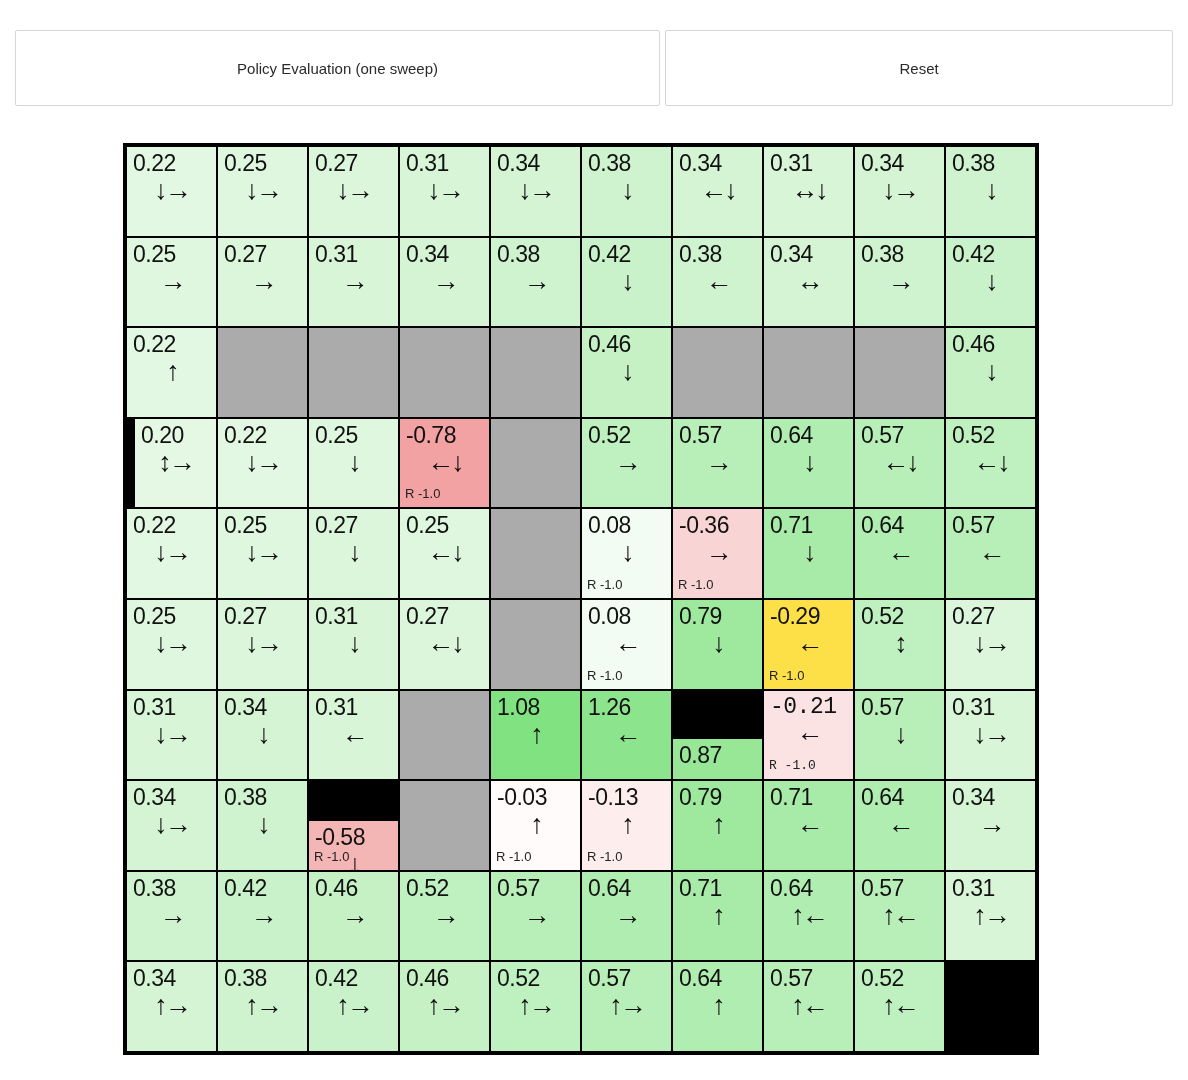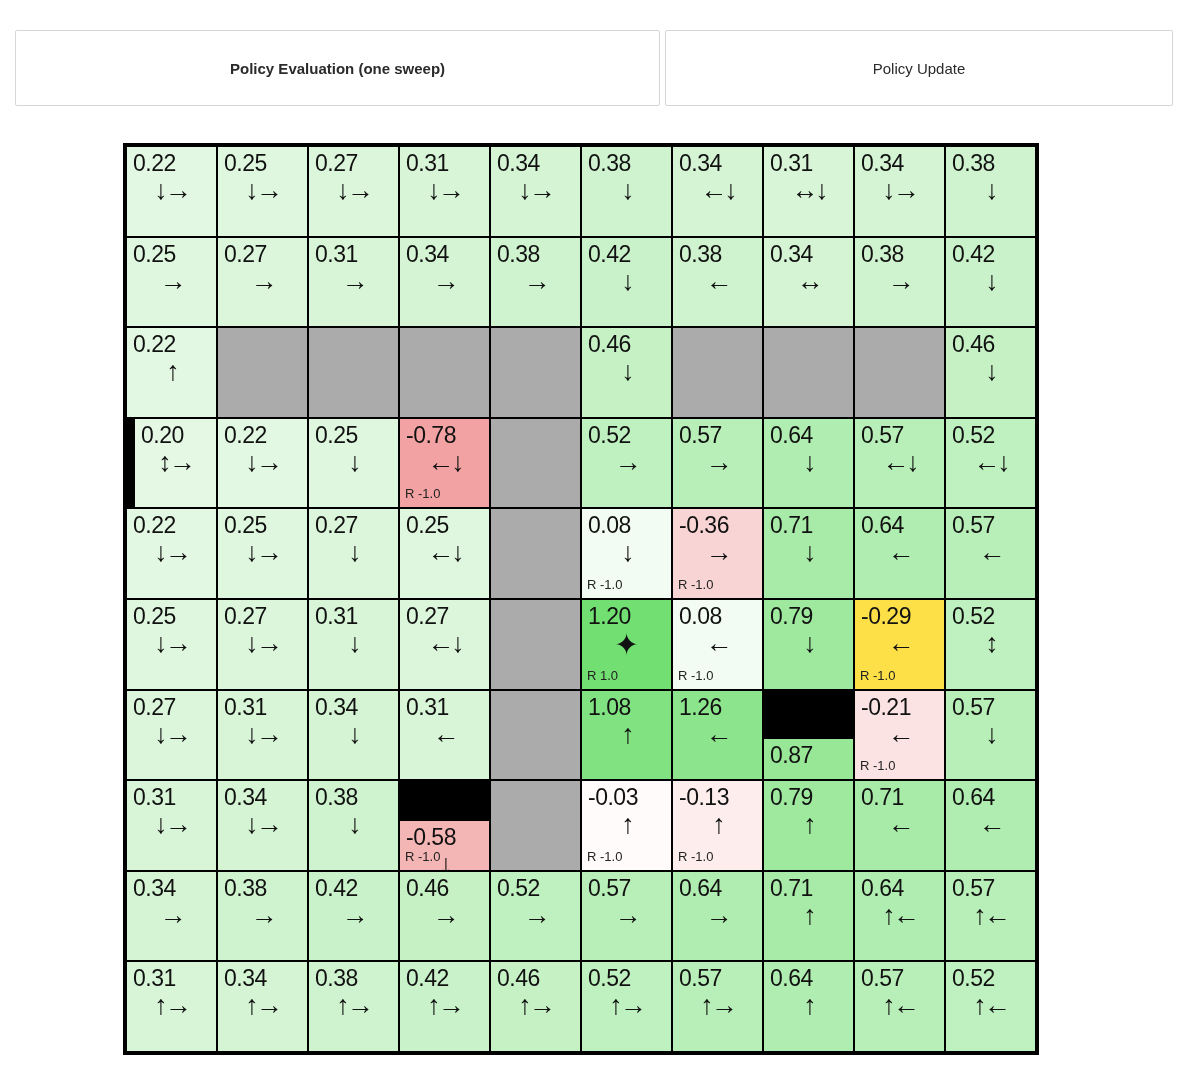--- a/index.html
+++ b/index.html
@@ -1,40 +1,40 @@
 <!DOCTYPE html>
 <html><head>
 <meta charset="utf-8">
 <style>
   html,body{margin:0;padding:0;background:#ffffff;width:1188px;height:1080px;
     font-family:"Liberation Sans","DejaVu Sans",sans-serif;color:#111;}
   
   .toolbar{display:flex;gap:5px;padding:30px 15px 0 15px;align-items:stretch;height:76px;}
   .tb-btn{flex:1;background:#fff;border:1px solid #d6d6d6;border-radius:2px;
     font-family:inherit;font-size:15px;color:#2b2b2b;cursor:pointer;padding:0 8px;}
-  .tb-btn.wide{flex:1.28;font-weight:bold;}
+  .tb-btn.wide{flex:1.28;}
   .tb-btn.active{border:4px solid #6e97e8;border-radius:8px;}
   
   .grid-wrap{margin:37px 0 0 123px;width:916px;height:912px;border:3px solid #000;
     display:grid;grid-template-columns:repeat(10,1fr);grid-template-rows:repeat(10,1fr);
     box-sizing:border-box;background:#000;}
   .cell{position:relative;border:1.5px solid #000;box-sizing:border-box;background:#e8f8e8;overflow:hidden;}
   .cell .val{position:absolute;top:3px;left:6px;font-size:23px;letter-spacing:-0.5px;}
   .cell .arrows{position:absolute;top:30px;left:0;right:0;text-align:center;
     font-size:27px;font-weight:bold;letter-spacing:-3px;line-height:1;}
   .cell .arrows.star{font-size:30px;letter-spacing:0;}
   .cell .reward{position:absolute;left:5px;bottom:6px;font-size:13px;color:#222;}
   .cell.wall{background:#ababab;}
 </style>
 </head>
 <body>
 
 <div class="toolbar">
   <button class="tb-btn wide">Policy Evaluation (one sweep)</button>
-  <button class="tb-btn">Policy Update</button>
+  <button class="tb-btn">Reset</button>
 </div>
 
 <div class="grid-wrap">
     <div class="cell" style="background: rgb(226, 248, 226);">
       <div class="val">0.22</div>
       <div class="arrows">↓→</div>
     </div>
     <div class="cell" style="background: rgb(223, 247, 223);">
       <div class="val">0.25</div>
       <div class="arrows">↓→</div>
@@ -217,25 +217,20 @@
     </div>
     <div class="cell" style="background: rgb(216, 245, 216);">
       <div class="val">0.31</div>
       <div class="arrows">↓</div>
     </div>
     <div class="cell" style="background: rgb(220, 246, 220);">
       <div class="val">0.27</div>
       <div class="arrows">←↓</div>
     </div>
     <div class="cell wall" style="background: rgb(171, 171, 171);"></div>
-    <div class="cell" style="background: rgb(114, 223, 114);">
-      <div class="val">1.20</div>
-      <div class="arrows star">✦</div>
-      <div class="reward">R 1.0</div>
-    </div>
     <div class="cell" style="background: rgb(242, 252, 242);">
       <div class="val">0.08</div>
       <div class="arrows">←</div>
       <div class="reward">R -1.0</div>
     </div>
     <div class="cell" style="background: rgb(159, 233, 159);">
       <div class="val">0.79</div>
       <div class="arrows">↓</div>
     </div>
     <div class="cell" style="background: #fde047;">
@@ -269,21 +264,21 @@
       <div class="arrows">↑</div>
     </div>
     <div class="cell" style="background: rgb(140, 229, 140);">
       <div class="val">1.26</div>
       <div class="arrows">←</div>
     </div>
     <div class="cell" style="background: rgb(151, 231, 151); margin-top: 48px;">
       <div class="val">0.87</div>
       <div class="arrows">←</div>
     </div>
-    <div class="cell" style="background: rgb(251, 227, 227);">
+    <div class="cell" style="background: rgb(251, 227, 227); font-family: Liberation Mono, monospace;">
       <div class="val">-0.21</div>
       <div class="arrows">←</div>
       <div class="reward">R -1.0</div>
     </div>
     <div class="cell" style="background: rgb(184, 239, 184);">
       <div class="val">0.57</div>
       <div class="arrows">↓</div>
     </div>
     <div class="cell" style="background: rgb(216, 245, 216);">
       <div class="val">0.31</div>

